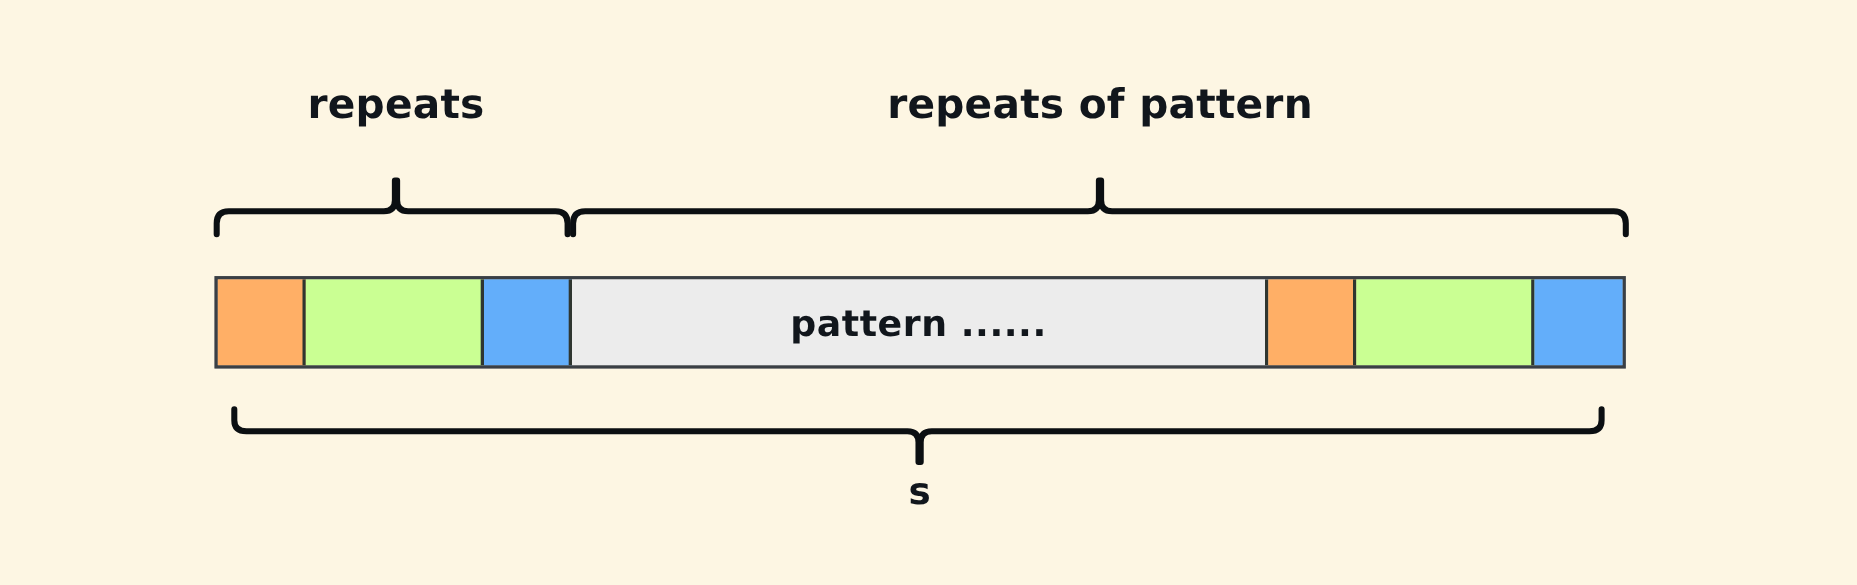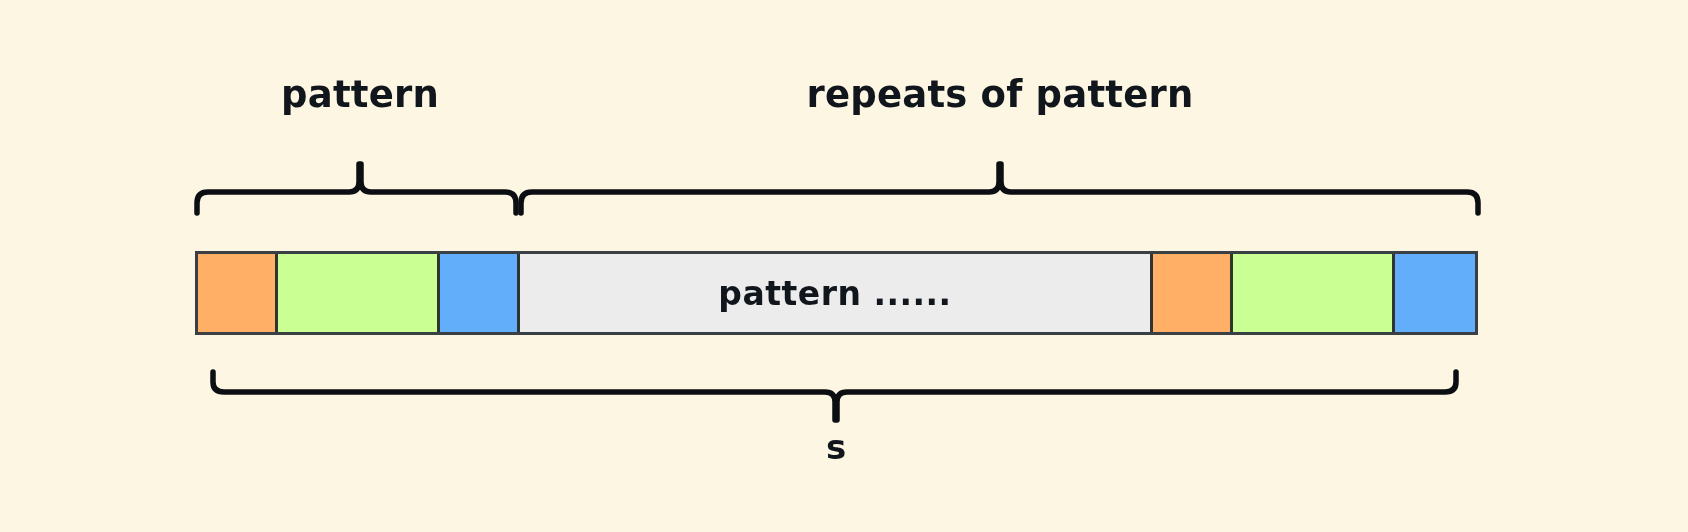--- a/index.html
+++ b/index.html
@@ -87,21 +87,21 @@
     color: #11161c;
     white-space: nowrap;
     letter-spacing: 0.5px;
   }
 </style>
 </head>
 <body>
 
 <div id="stage">
 
-  <div class="top-label" id="label-pattern">pattern</div>
+  <div class="top-label" id="label-pattern">repeats</div>
 
   <div class="top-label" id="label-repeats">repeats of pattern</div>
 
   <svg id="braces" viewBox="0 0 1688 532">
 
     <path d="M 197 213
              L 197 203
              Q 197 192 208 192
              L 349 192
              Q 359 192 359 182

